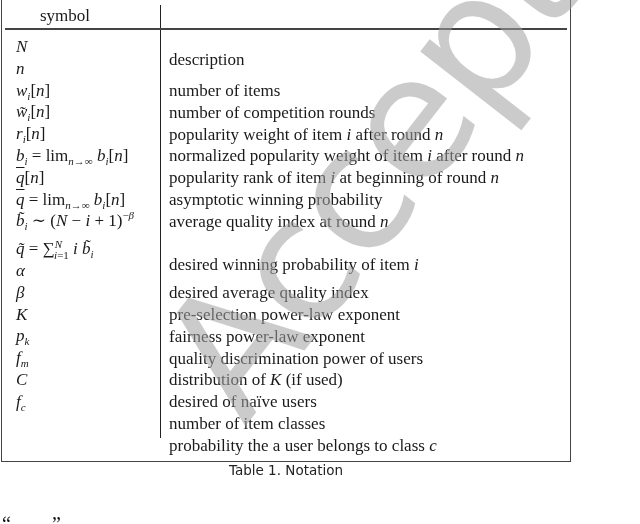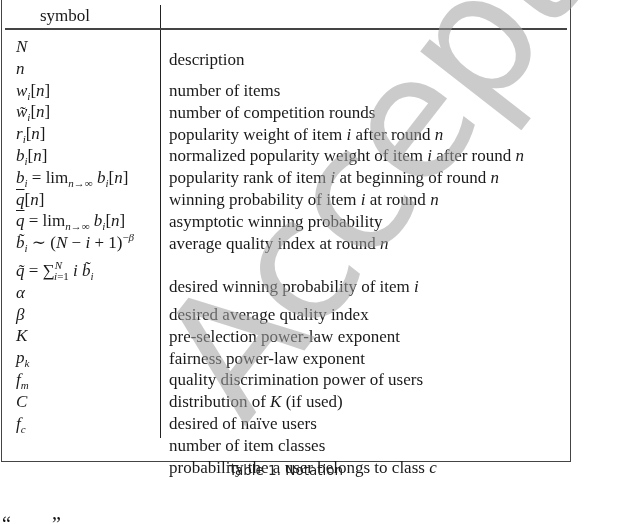--- a/index.html
+++ b/index.html
@@ -153,24 +153,20 @@
   <div class="row">
     <span class="sym">w̃<sub>i</sub><span class="up">[</span>n<span class="up">]</span></span>
     <span class="desc"><span>normalized popularity weight of item </span><i>i</i><span> after round </span><i>n</i></span>
   </div>
 
   <div class="row">
     <span class="sym">r<sub>i</sub><span class="up">[</span>n<span class="up">]</span></span>
     <span class="desc"><span>popularity rank of item </span><i>i</i><span> at beginning of round </span><i>n</i></span>
   </div>
 
-  <div class="row">
-    <span class="sym">b<sub>i</sub><span class="up">[</span>n<span class="up">]</span></span>
-    <span class="desc"><span>winning probability of item </span><i>i</i><span> at round </span><i>n</i></span>
-  </div>
 
   <div class="row">
     <span class="sym">b<sub>i</sub> <span class="up">= lim</span><sub class="lim">n→∞</sub> b<sub>i</sub><span class="up">[</span>n<span class="up">]</span></span>
     <span class="desc">asymptotic winning probability</span>
   </div>
 
   <div class="row">
     <span class="sym"><span class="over">q</span><span class="up">[</span>n<span class="up">]</span></span>
     <span class="desc"><span>average quality index at round </span><i>n</i></span>
   </div>

